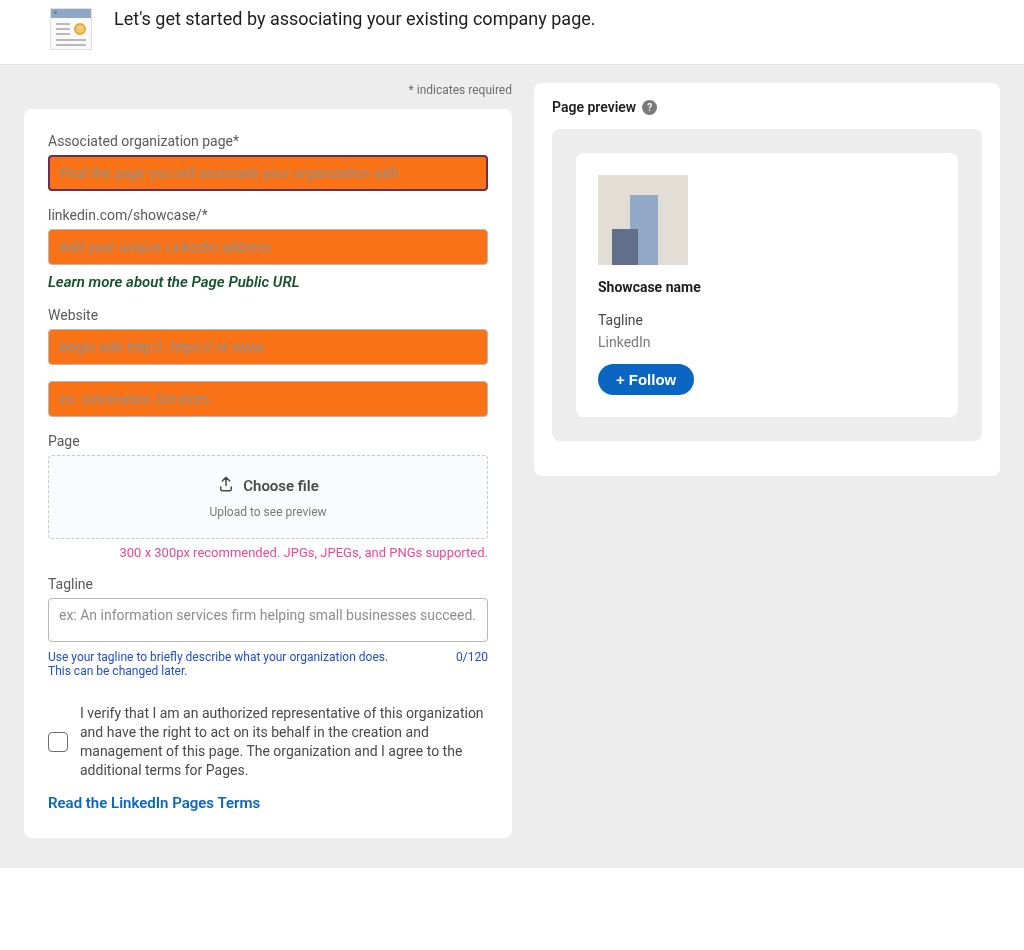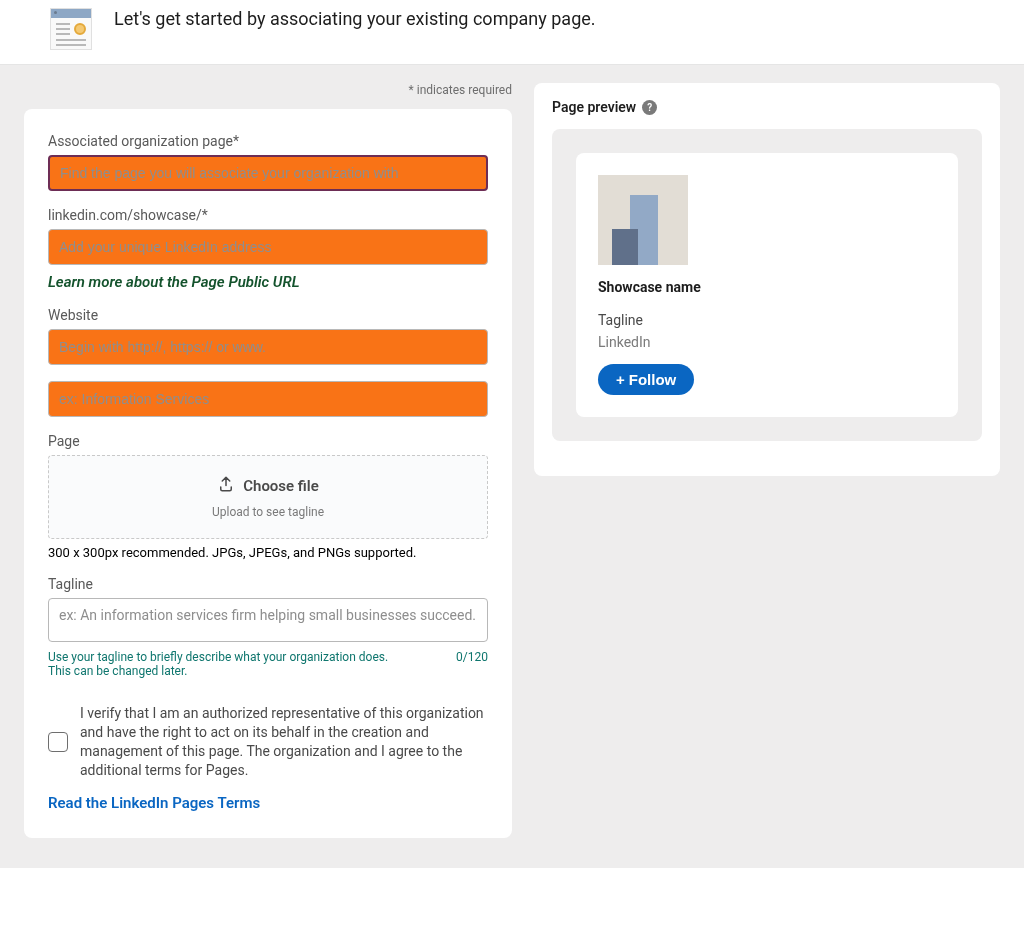--- a/index.html
+++ b/index.html
@@ -27,23 +27,23 @@
   .field { margin-bottom: 16px; }
   .label { font-size: 14px; color: #5a5a5a; margin-bottom: 6px; display: block; }
   .input { width: 100%; height: 36px; border: 1px solid #b8b8b8; border-radius: 4px; padding: 0 10px; font-size: 14px; color: #333; background: #f97316; }
   .input::placeholder, .textarea::placeholder { color: #8e8e8e; }
   .input.focused { border: 2px solid #6d2d55; }
   .helper-link { color: #14532d; font-weight: 600; font-size: 15px; cursor: pointer; display: inline-block; margin-top: 8px; font-style: italic; }
   .logo-drop { border: 1px dashed #c9c9c9; background: #fafbfc; border-radius: 4px; height: 84px; display: flex; flex-direction: column; align-items: center; justify-content: center; gap: 8px; cursor: pointer; }
   .choose-row { display: flex; align-items: center; gap: 8px; }
   .choose-row .txt { font-weight: 600; color: #4a4a4a; font-size: 15px; }
   .logo-sub { font-size: 12px; color: #7a7a7a; }
-  .logo-hint { font-size: 13px; color: #000000; margin-top: 6px; }
+  .logo-hint { font-size: 13px; color: #ec4899; margin-top: 6px; text-align: right; }
   .textarea { width: 100%; height: 44px; border: 1px solid #b8b8b8; border-radius: 4px; padding: 8px 10px; font-size: 14px; color: #333; resize: none; font-family: inherit; }
-  .tagline-hint-row { display: flex; justify-content: space-between; font-size: 12px; color: #0f766e; margin-top: 4px; }
+  .tagline-hint-row { display: flex; justify-content: space-between; font-size: 12px; color: #1d4ed8; margin-top: 4px; }
   .verify-row { display: flex; gap: 12px; margin-top: 26px; align-items: center; }
   .checkbox { width: 20px; height: 20px; border: 1px solid #6e6e6e; border-radius: 4px; flex-shrink: 0; cursor: pointer; background:#fff; }
   .verify-text { font-size: 14px; color: #4a4a4a; line-height: 1.35; }
   .terms-link { color: #0a66c2; font-weight: 600; font-size: 15px; cursor: pointer; margin-top: 14px; display: inline-block; }
   .right-col { flex: 1; background: #fff; border-radius: 8px; padding: 16px 18px 35px 18px; }
   .preview-header { display: flex; align-items: center; gap: 6px; font-weight: 600; font-size: 14px; margin-bottom: 14px; }
   .help-icon { width: 15px; height: 15px; border-radius: 50%; background: #7a7a7a; color: #fff; font-size: 10px; display: flex; align-items: center; justify-content: center; }
   .preview-outer { background: #eeeded; border-radius: 8px; padding: 24px; }
   .preview-card { background: #fff; border-radius: 8px; padding: 22px; }
   .preview-logo { width: 90px; height: 90px; background: #e2ddd5; position: relative; margin-bottom: 14px; }
@@ -104,21 +104,21 @@
         <label class="label">Page</label>
         <div class="logo-drop">
           <div class="choose-row">
             <span>
               <svg width="18" height="18" viewBox="0 0 24 24">
                   <path d="M12 3 L12 14 M7 8 L12 3 L17 8 M5 16 v3 a2 2 0 0 0 2 2 h10 a2 2 0 0 0 2 -2 v-3" stroke="#4a4a4a" stroke-width="2" fill="none" stroke-linecap="round" stroke-linejoin="round"></path>
                 </svg>
             </span>
             <span class="txt">Choose file</span>
           </div>
-          <div class="logo-sub">Upload to see tagline</div>
+          <div class="logo-sub">Upload to see preview</div>
         </div>
         <div class="logo-hint">300 x 300px recommended. JPGs, JPEGs, and PNGs supported.</div>
       </div>
 
       <div class="field" style="margin-bottom:0">
         <label class="label">Tagline</label>
         <textarea class="textarea" placeholder="ex: An information services firm helping small businesses succeed." style=""></textarea>
         <div class="tagline-hint-row">
           <span style="max-width:360px">Use your tagline to briefly describe what your organization does. This can be changed later.</span>
           <span>0/120</span>

